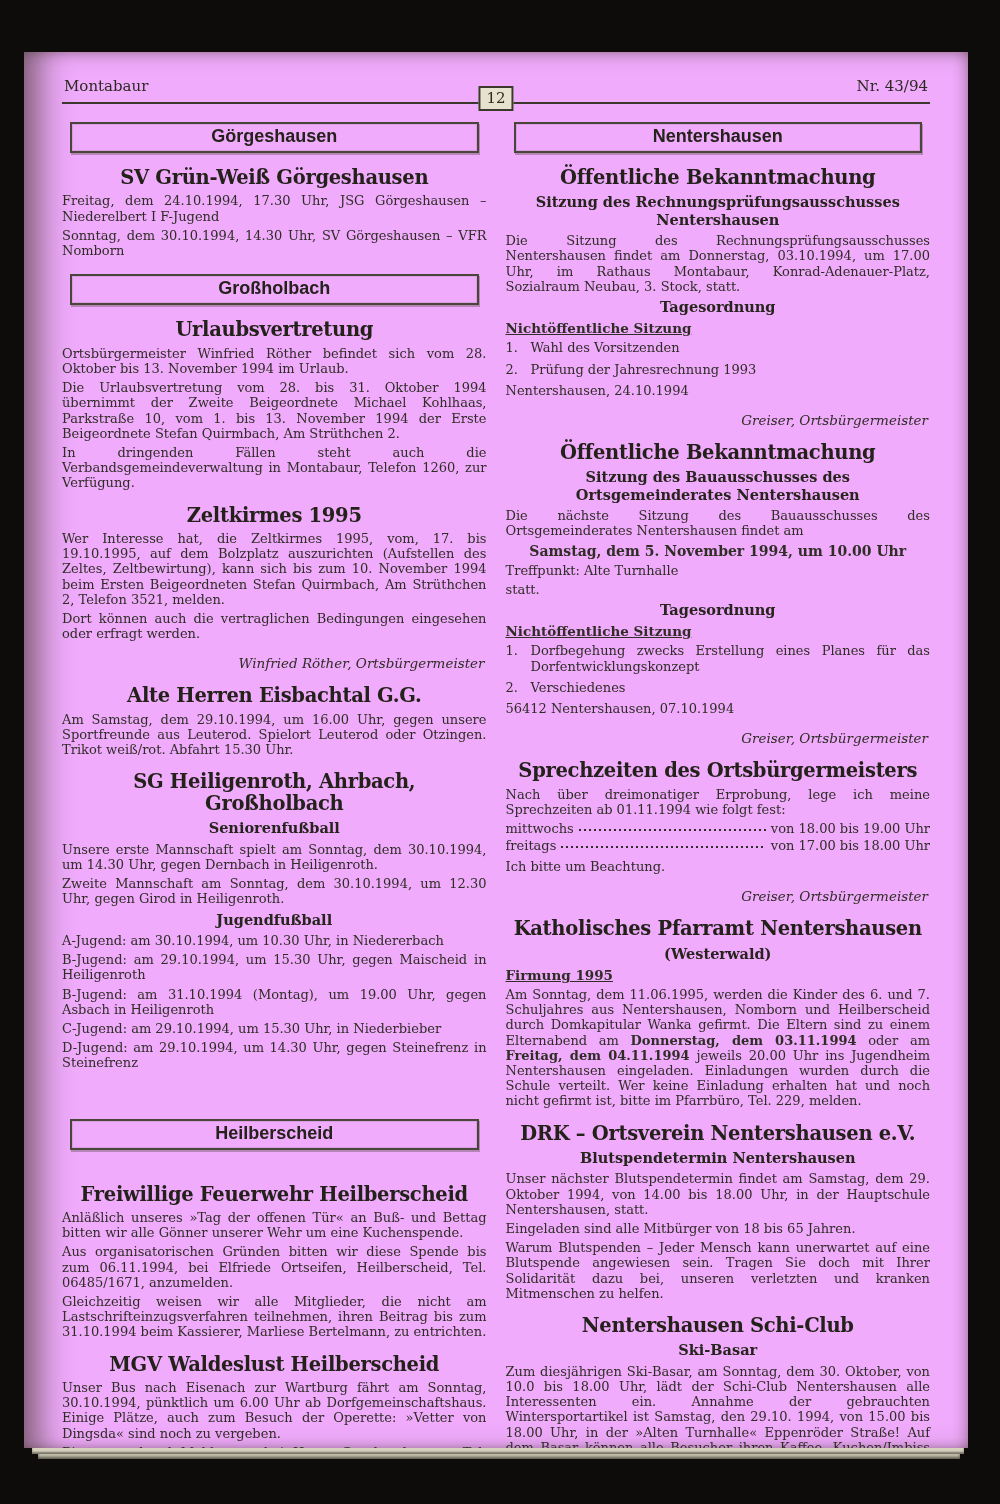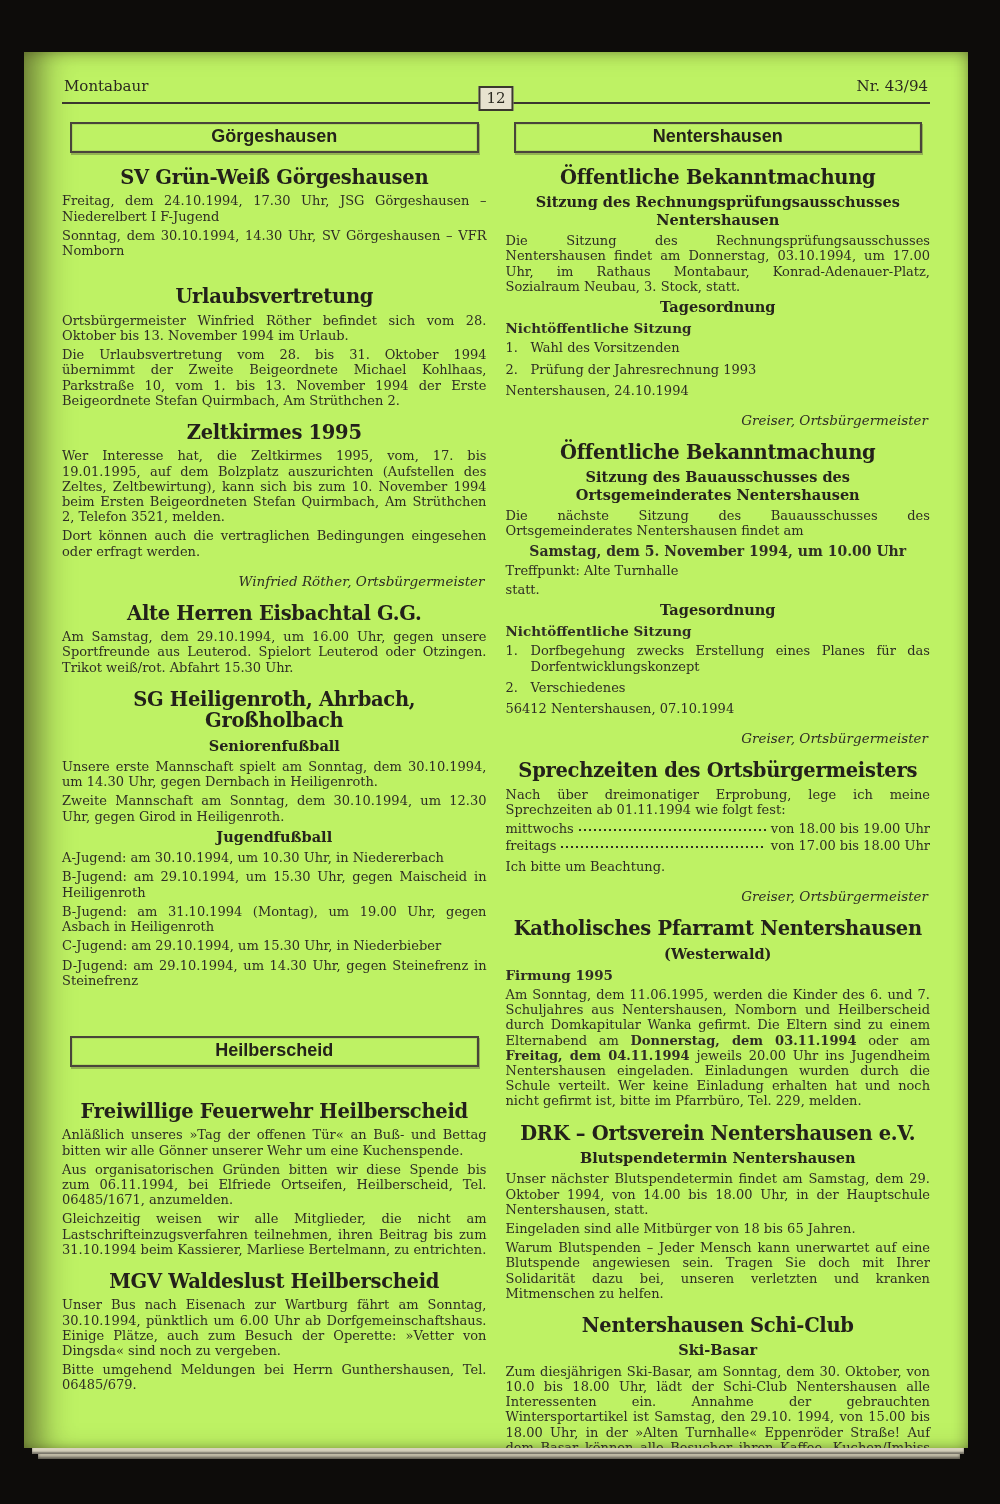--- a/index.html
+++ b/index.html
@@ -5,21 +5,21 @@
   html,body{margin:0;padding:0;}
   body{
     width:1000px;height:1504px;
     background:#0d0c0a;
     font-family:"DejaVu Serif",serif;
     overflow:hidden;
   }
   .scan{position:relative;width:1000px;height:1504px;}
   .paper{
     position:absolute;left:24px;top:52px;width:944px;height:1396px;
-    background:#bef264;
+    background:#f0abfc;
     box-shadow:
       inset 30px 0 34px -16px rgba(45,38,18,.62),
       inset -10px 0 14px -8px rgba(45,38,18,.38),
       inset 0 10px 14px -10px rgba(45,38,18,.30),
       inset 0 -8px 10px -8px rgba(45,38,18,.25);
     padding:0 38px;
     box-sizing:border-box;
     overflow:hidden;
     color:#2f2d25;
   }
@@ -56,21 +56,21 @@
   }
   .subtitle{
     font-weight:700;font-size:14.5px;text-align:center;color:#26241c;
     margin:1px 0 5px;line-height:1.2;
   }
   .para{
     font-size:13px;line-height:1.17;text-align:justify;
     margin:0 0 4px;hyphens:auto;-webkit-hyphens:auto;
   }
   .line{font-size:13px;line-height:1.17;margin:0 0 4px;}
-  .boldline{font-weight:700;font-size:13.5px;margin:3px 0 4px;}
+  .boldline{font-weight:700;font-size:13.5px;margin:3px 0 4px;text-decoration:underline;}
   .center{font-weight:700;font-size:14px;text-align:center;margin:3px 0 4px;}
   .item{display:flex;font-size:13px;line-height:1.17;margin:0 0 6px;}
   .item .num{flex:0 0 25px;}
   .item .txt{flex:1;text-align:justify;hyphens:auto;-webkit-hyphens:auto;}
   .sig{font-style:italic;text-align:right;font-size:13.5px;margin:14px 2px 8px 0;}
   .dotrow{display:flex;align-items:baseline;font-size:13px;line-height:1.3;}
   .dotrow .lbl{white-space:nowrap;}
   .dotrow .val{white-space:nowrap;}
   .leader{
     flex:1;height:11px;margin:0 5px 0 4px;
@@ -90,25 +90,27 @@
       <span class="pagenum-box"><span>12</span></span>
       <span>Nr. 43/94</span>
     </div>
     <div class="columns">
       <div class="col">
           <div class="banner">Görgeshausen</div>
           <div class="title">SV Grün-Weiß Görgeshausen</div>
           <div class="para">Freitag, dem 24.10.1994, 17.30 Uhr, JSG Görgeshausen – Niederelbert I F-Jugend</div>
           <div class="para">Sonntag, dem 30.10.1994, 14.30 Uhr, SV Görgeshausen – VFR Nomborn</div>
           <div class="spacer" style="height: 10px;"></div>
+          <div class="banner">Großholbach</div>
           <div class="title">Urlaubsvertretung</div>
           <div class="para">Ortsbürgermeister Winfried Röther befindet sich vom 28. Oktober bis 13. November 1994 im Urlaub.</div>
           <div class="para">Die Urlaubsvertretung vom 28. bis 31. Oktober 1994 übernimmt der Zweite Beigeordnete Michael Kohlhaas, Parkstraße 10, vom 1. bis 13. November 1994 der Erste Beigeordnete Stefan Quirmbach, Am Strüthchen 2.</div>
+          <div class="para">In dringenden Fällen steht auch die Verbandsgemeindeverwaltung in Montabaur, Telefon 1260, zur Verfügung.</div>
           <div class="title">Zeltkirmes 1995</div>
-          <div class="para">Wer Interesse hat, die Zeltkirmes 1995, vom, 17. bis 19.01.1995, auf dem Bolzplatz auszurichten (Aufstellen des Zeltes, Zeltbewirtung), kann sich bis zum 10. November 1994 beim Ersten Beigeordneten Stefan Quirmbach, Am Strüthchen 2, Telefon 3521, melden.</div>
+          <div class="para">Wer Interesse hat, die Zeltkirmes 1995, vom, 17. bis 19.10.1995, auf dem Bolzplatz auszurichten (Aufstellen des Zeltes, Zeltbewirtung), kann sich bis zum 10. November 1994 beim Ersten Beigeordneten Stefan Quirmbach, Am Strüthchen 2, Telefon 3521, melden.</div>
           <div class="para">Dort können auch die vertraglichen Bedingungen eingesehen oder erfragt werden.</div>
           <div class="sig">Winfried Röther, Ortsbürgermeister</div>
           <div class="title">Alte Herren Eisbachtal G.G.</div>
           <div class="para">Am Samstag, dem 29.10.1994, um 16.00 Uhr, gegen unsere Sportfreunde aus Leuterod. Spielort Leuterod oder Otzingen. Trikot weiß/rot. Abfahrt 15.30 Uhr.</div>
           <div class="title">SG Heiligenroth, Ahrbach, Großholbach</div>
           <div class="subtitle">Seniorenfußball</div>
           <div class="para">Unsere erste Mannschaft spielt am Sonntag, dem 30.10.1994, um 14.30 Uhr, gegen Dernbach in Heiligenroth.</div>
           <div class="para">Zweite Mannschaft am Sonntag, dem 30.10.1994, um 12.30 Uhr, gegen Girod in Heiligenroth.</div>
           <div class="subtitle">Jugendfußball</div>
           <div class="para">A-Jugend: am 30.10.1994, um 10.30 Uhr, in Niedererbach</div>

